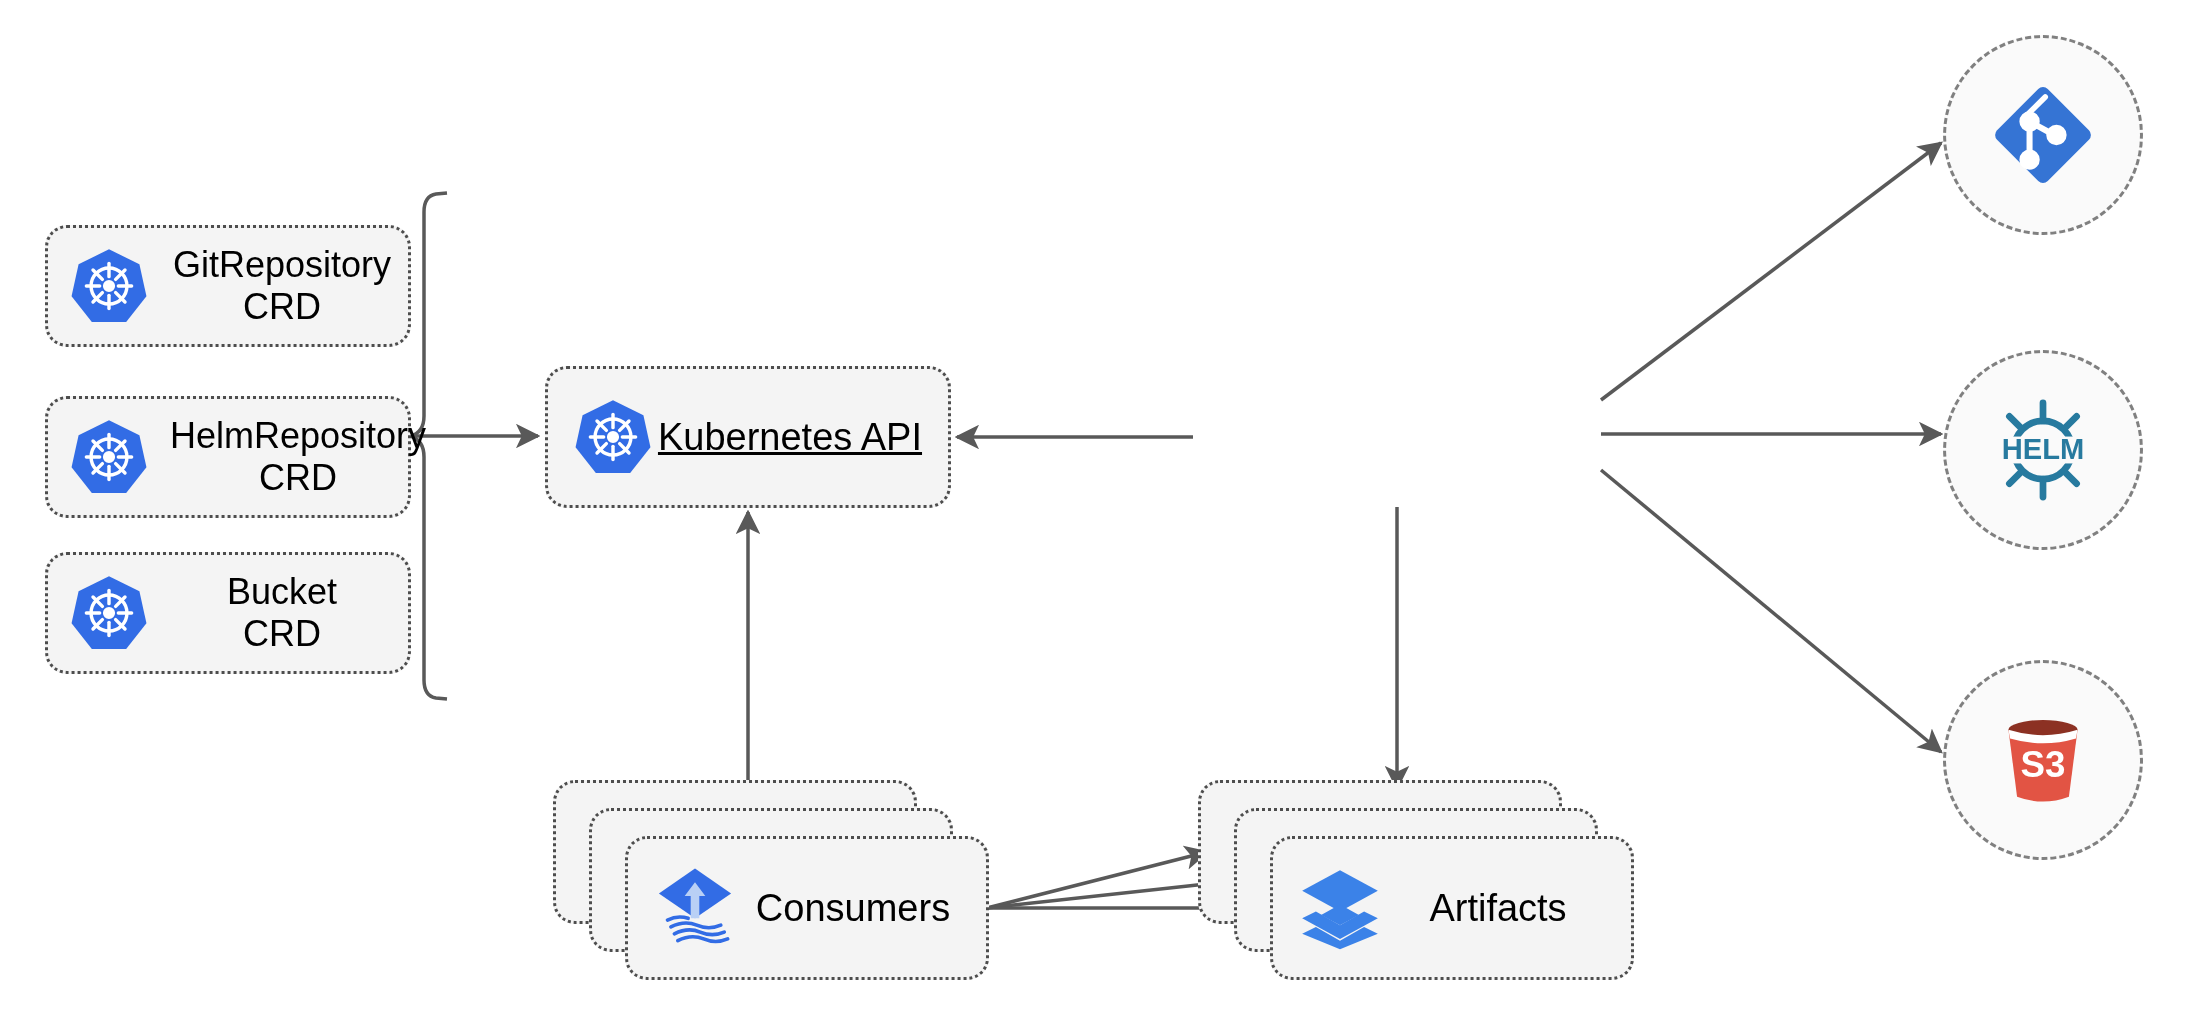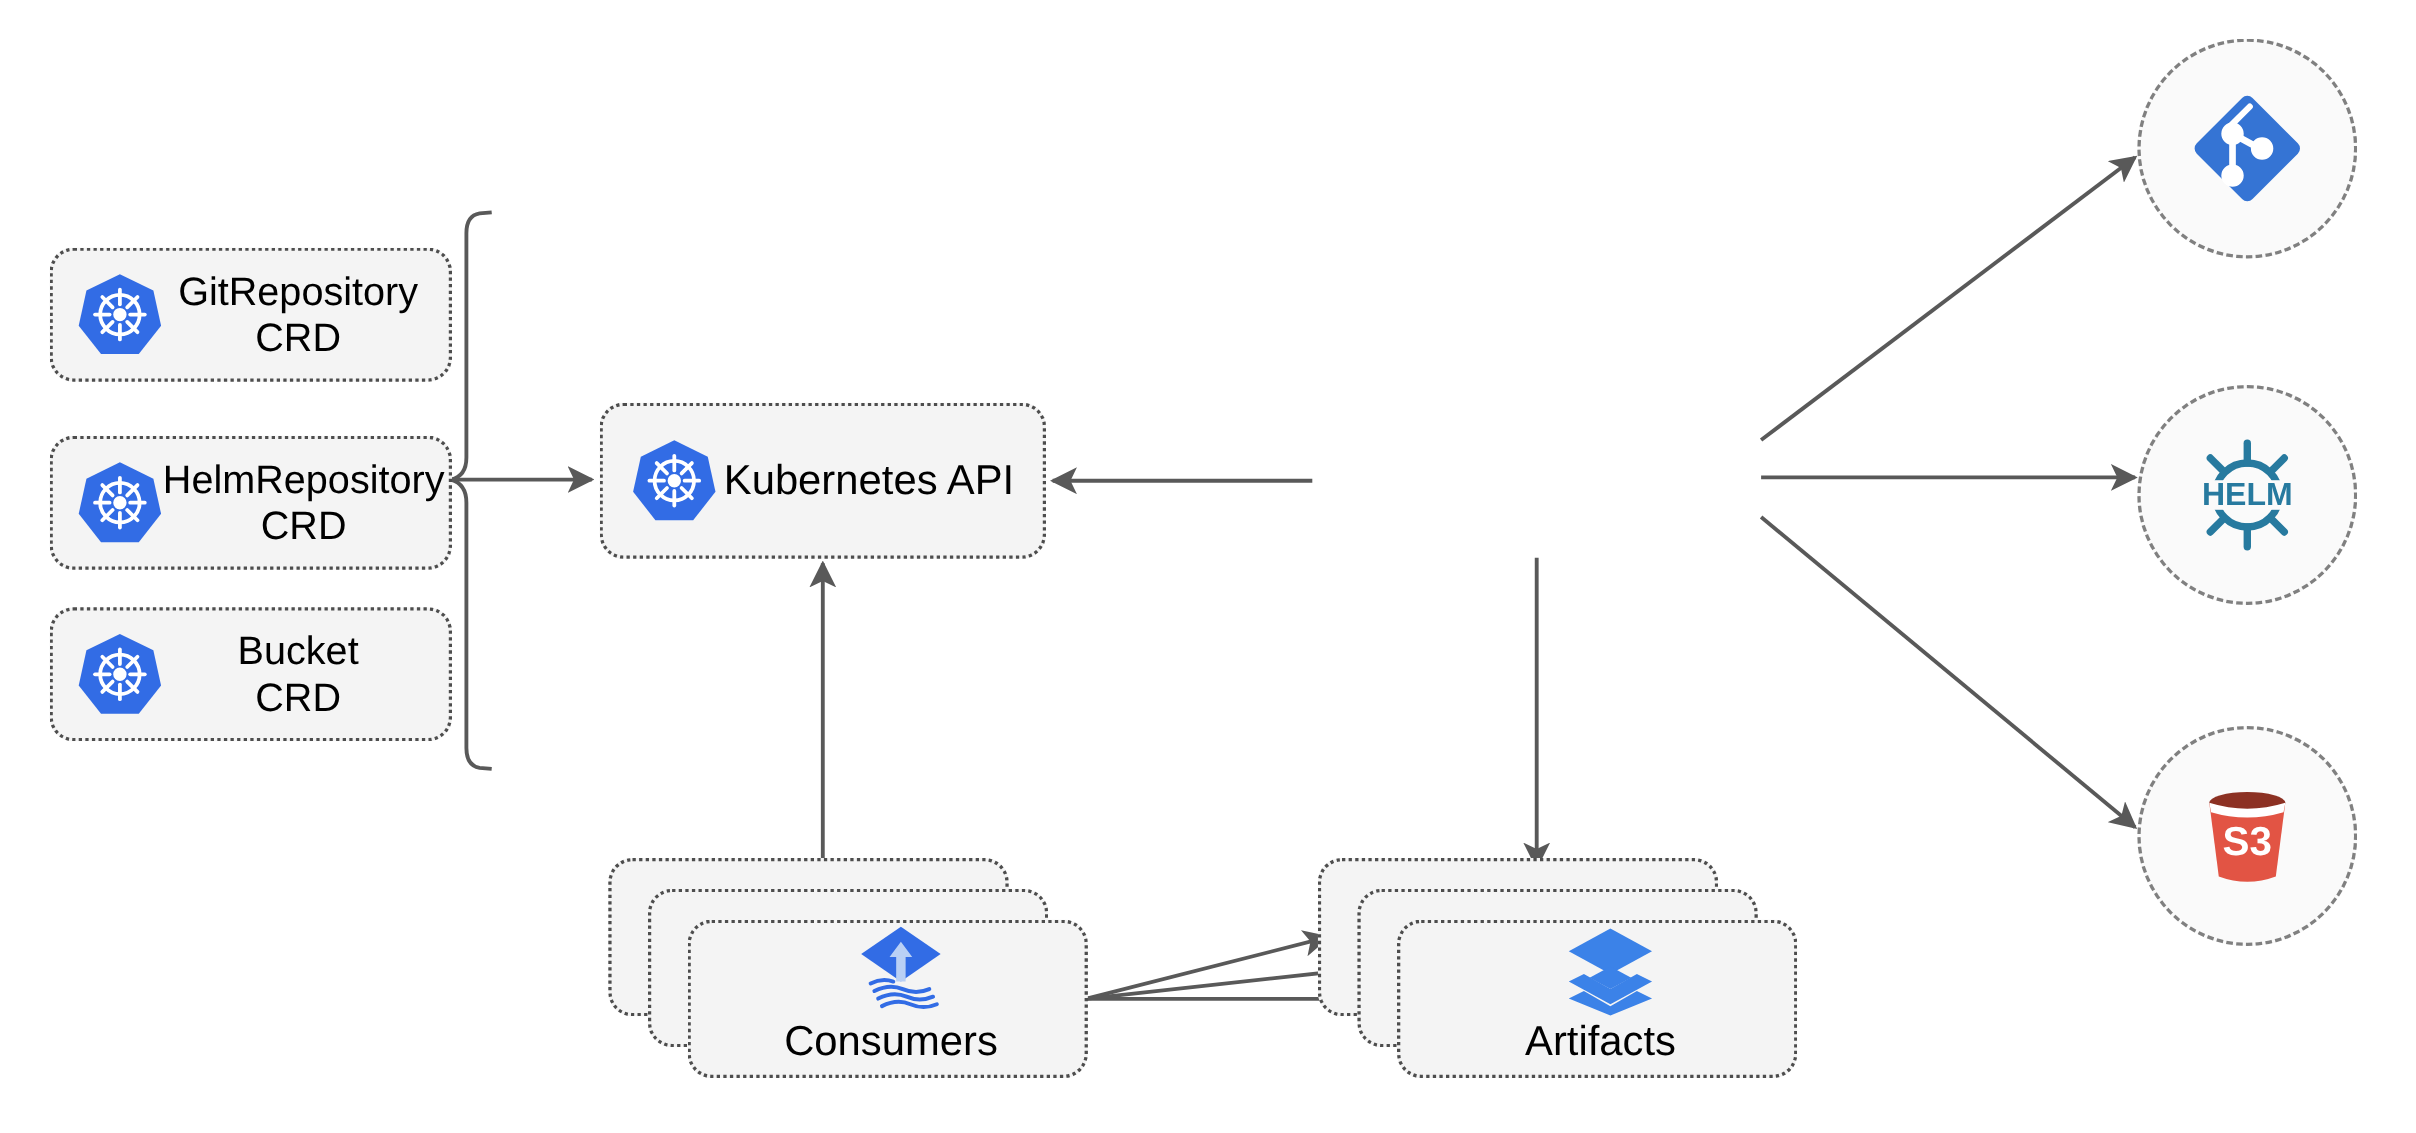--- a/index.html
+++ b/index.html
@@ -41,20 +41,21 @@
     color: #000000;
     line-height: 1.18;
     text-align: center;
     white-space: pre-line;
     flex: 1 1 auto;
   }
   .crd-box {
     width: 366px;
     height: 122px;
     padding-left: 22px;
+    gap: 22px;
   }
   .crd-box .node-label { font-size: 36px; padding-right: 14px; }
 
   .wide-box {
     width: 406px;
     height: 142px;
     padding-left: 26px;
   }
   .wide-box .node-label { padding-right: 20px; }
 
@@ -70,21 +71,21 @@
     width: 364px;
     height: 144px;
     background: #f4f4f4;
     border: 3px dotted #4d4d4d;
     border-radius: 22px;
   }
   .stack .layer.l0 { left: 0px;  top: 0px; }
   .stack .layer.l1 { left: 36px; top: 28px; }
   .stack .layer.l2 {
     left: 72px; top: 56px;
-    display: flex; flex-direction: column; align-items: center;
+    display: flex; flex-direction: row; align-items: center;
     padding-left: 24px;
   }
   .stack .node-label { font-size: 38px; padding-right: 18px; }
 
   
   .circle-node {
     position: absolute;
     box-sizing: border-box;
     width: 200px;
     height: 200px;
@@ -199,21 +200,21 @@
         <line x1="29.5" y1="29.5" x2="41.5" y2="41.5"></line>
         <line x1="58.5" y1="58.5" x2="70.5" y2="70.5"></line>
         <line x1="70.5" y1="29.5" x2="58.5" y2="41.5"></line>
         <line x1="41.5" y1="58.5" x2="29.5" y2="70.5"></line>
       </g>
     </svg>
     <span class="node-label">Bucket
 CRD</span>
   </div>
 
-  <div class="node wide-box" style="left:545px; top:366px;">
+  <div class="node wide-box" style="left:545px; top:366px;text-decoration:underline;">
     <svg class="icon icon-k8s" viewBox="0 0 100 100">
       <polygon points="50,3 89,22 98,63 72,96 28,96 2,63 11,22" fill="#326ce5"></polygon>
       <g fill="none" stroke="#ffffff" stroke-width="4.4" stroke-linecap="round">
         <circle cx="50" cy="50" r="23"></circle>
         <circle cx="50" cy="50" r="5.6" fill="#ffffff"></circle>
         <line x1="50" y1="21" x2="50" y2="38"></line>
         <line x1="50" y1="62" x2="50" y2="79"></line>
         <line x1="21" y1="50" x2="38" y2="50"></line>
         <line x1="62" y1="50" x2="79" y2="50"></line>
         <line x1="29.5" y1="29.5" x2="41.5" y2="41.5"></line>

